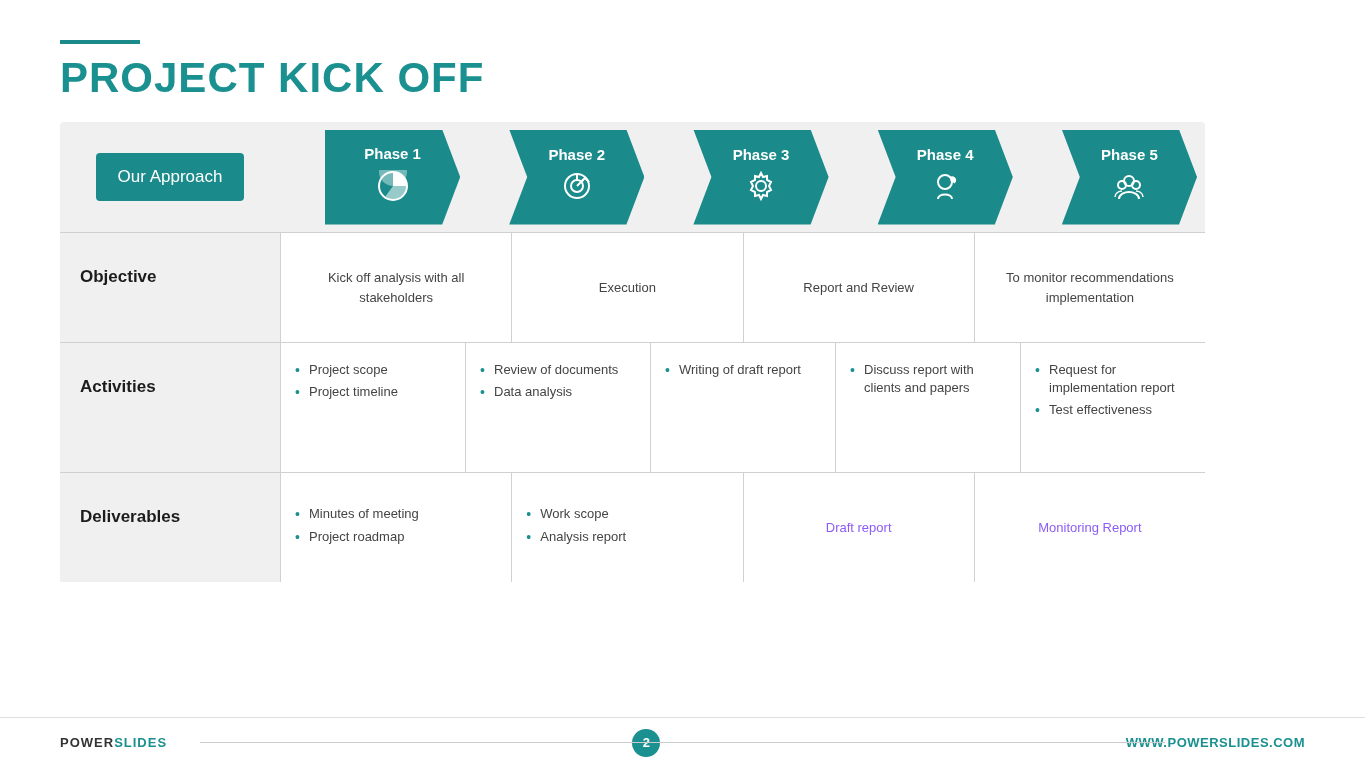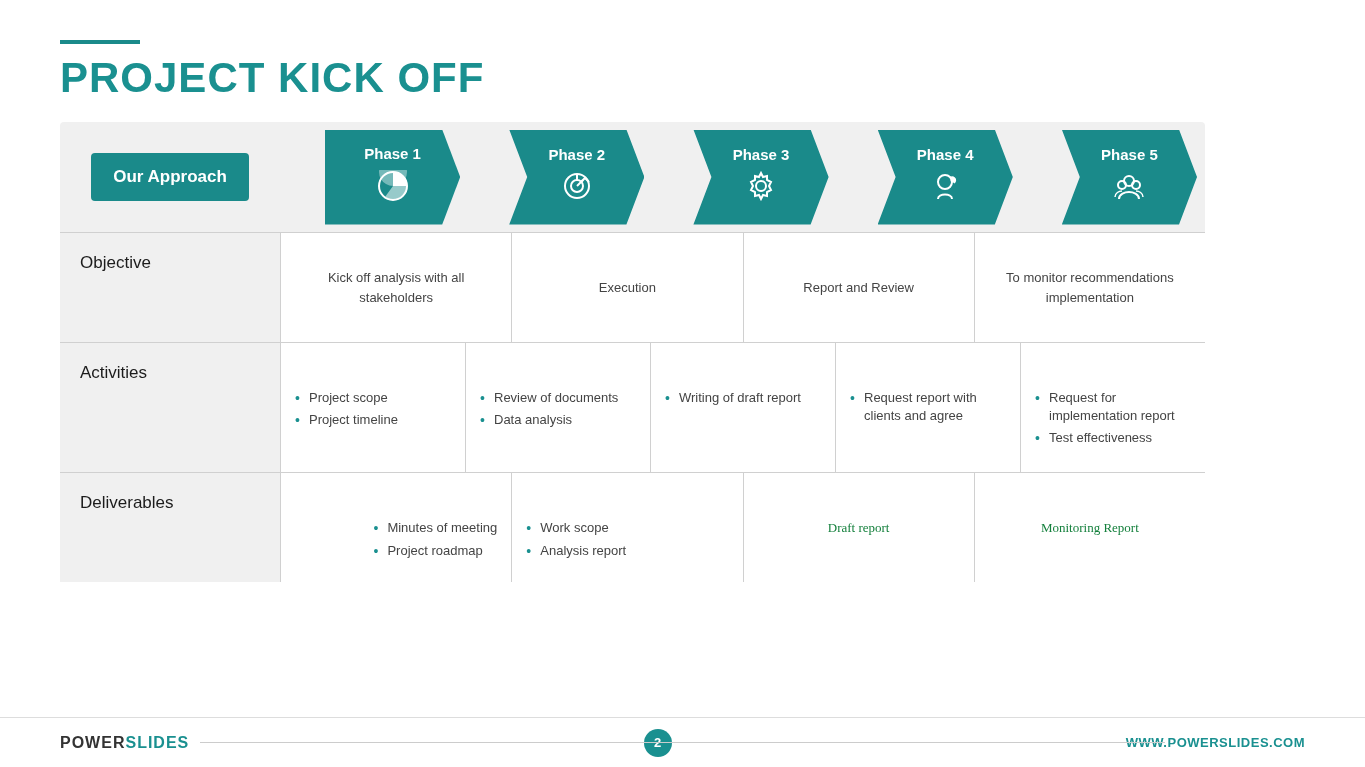--- a/index.html
+++ b/index.html
@@ -63,21 +63,21 @@
       display: flex;
       align-items: center;
       justify-content: center;
       padding: 10px;
     }
 
     .our-approach-btn {
       background: #1a8a8a;
       color: white;
       font-size: 17px;
-      font-weight: 700;
+      font-weight: 400;
       padding: 14px 22px;
       border: none;
       border-radius: 4px;
       cursor: pointer;
       white-space: nowrap;
     }
 
     .phases-container {
       display: flex;
       flex: 1;
@@ -140,22 +140,23 @@
       min-width: 220px;
       padding: 20px 15px 20px 20px;
       display: flex;
       align-items: flex-start;
       justify-content: flex-start;
       background: #f0f0f0;
     }
 
     .row-label {
       font-size: 17px;
-      font-weight: 400;
+      font-weight: 700;
       color: #1c1c1c;
+      margin-top: 14px;
     }
 
     .table-cells {
       display: flex;
       flex: 1;
     }
 
     .table-cell {
       flex: 1;
       border-left: 1px solid #d0d0d0;
@@ -169,21 +170,20 @@
     .table-cell .objective-text {
       text-align: center;
       font-size: 13px;
       color: #444;
       line-height: 1.5;
     }
 
     .bullet-list {
       list-style: none;
       padding: 0;
-      margin-top: 28px;
     }
 
     .bullet-list li {
       position: relative;
       padding-left: 14px;
       margin-bottom: 4px;
       font-size: 13px;
       color: #444;
       line-height: 1.4;
     }
@@ -192,41 +192,40 @@
       content: '•';
       position: absolute;
       left: 0;
       color: #1a9090;
       font-size: 14px;
     }
 
     .deliverable-text {
       text-align: right;
       font-size: 13px;
-      color: #15803d;
+      color: #8b5cf6;
       line-height: 1.5;
-      font-family: Liberation Serif, serif;
     }
 
     
     .footer {
       position: absolute;
       bottom: 0;
       left: 0;
       right: 0;
       height: 50px;
       display: flex;
       align-items: center;
       justify-content: space-between;
       padding: 0 60px;
       border-top: 1px solid #ddd;
     }
 
     .footer-left {
-      font-size: 16px;
+      font-size: 13px;
       font-weight: 700;
       color: #1a8a8a;
       letter-spacing: 1px;
     }
 
     .footer-left span {
       color: #333;
     }
 
     .footer-center {
@@ -407,38 +406,38 @@
             <li>Data analysis</li>
           </ul>
         </div>
         <div class="table-cell">
           <ul class="bullet-list">
             <li>Writing of draft report</li>
           </ul>
         </div>
         <div class="table-cell">
           <ul class="bullet-list">
-            <li>Request report with clients and agree</li>
+            <li>Discuss report with clients and papers</li>
           </ul>
         </div>
         <div class="table-cell">
           <ul class="bullet-list">
             <li>Request for implementation report</li>
             <li>Test effectiveness</li>
           </ul>
         </div>
       </div>
     </div>
 
     <div class="table-section deliverables-row" style="min-height:110px;">
       <div class="row-label-cell">
         <span class="row-label">Deliverables</span>
       </div>
       <div class="table-cells">
-        <div class="table-cell" style="display:flex;flex-direction:column;align-items:flex-end;justify-content:center;">
+        <div class="table-cell" style="display:flex;flex-direction:column;align-items:flex-start;justify-content:center;">
           <ul class="bullet-list">
             <li>Minutes of meeting</li>
             <li>Project roadmap</li>
           </ul>
         </div>
         <div class="table-cell" style="display:flex;flex-direction:column;align-items:flex-start;justify-content:center;">
           <ul class="bullet-list">
             <li>Work scope</li>
             <li>Analysis report</li>
           </ul>

